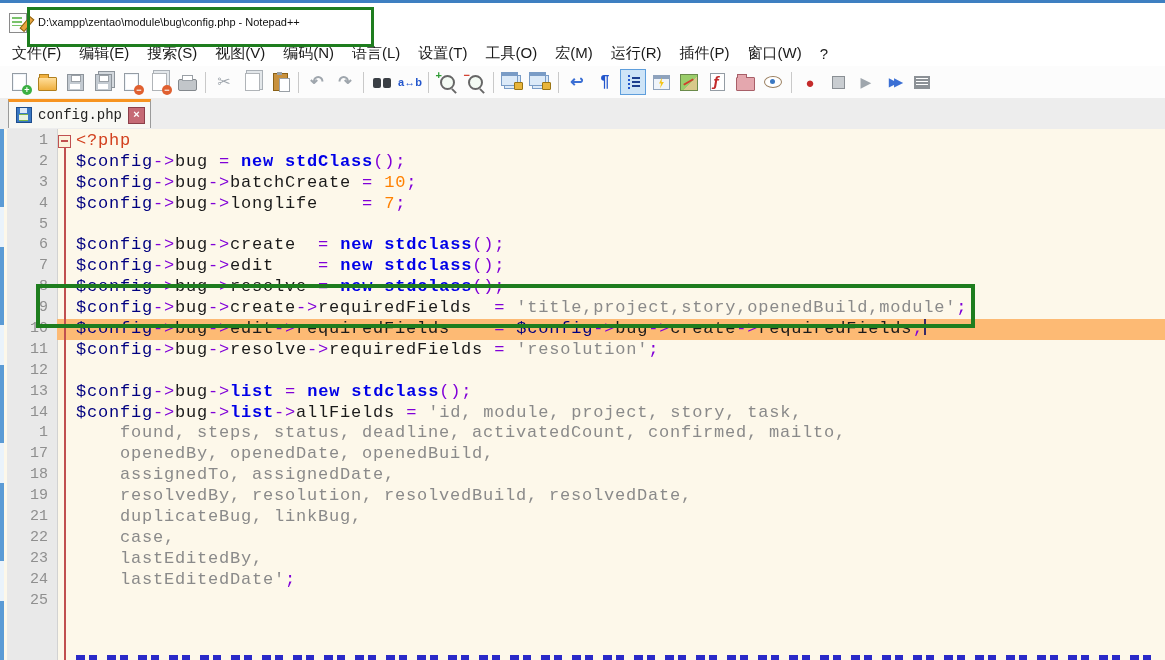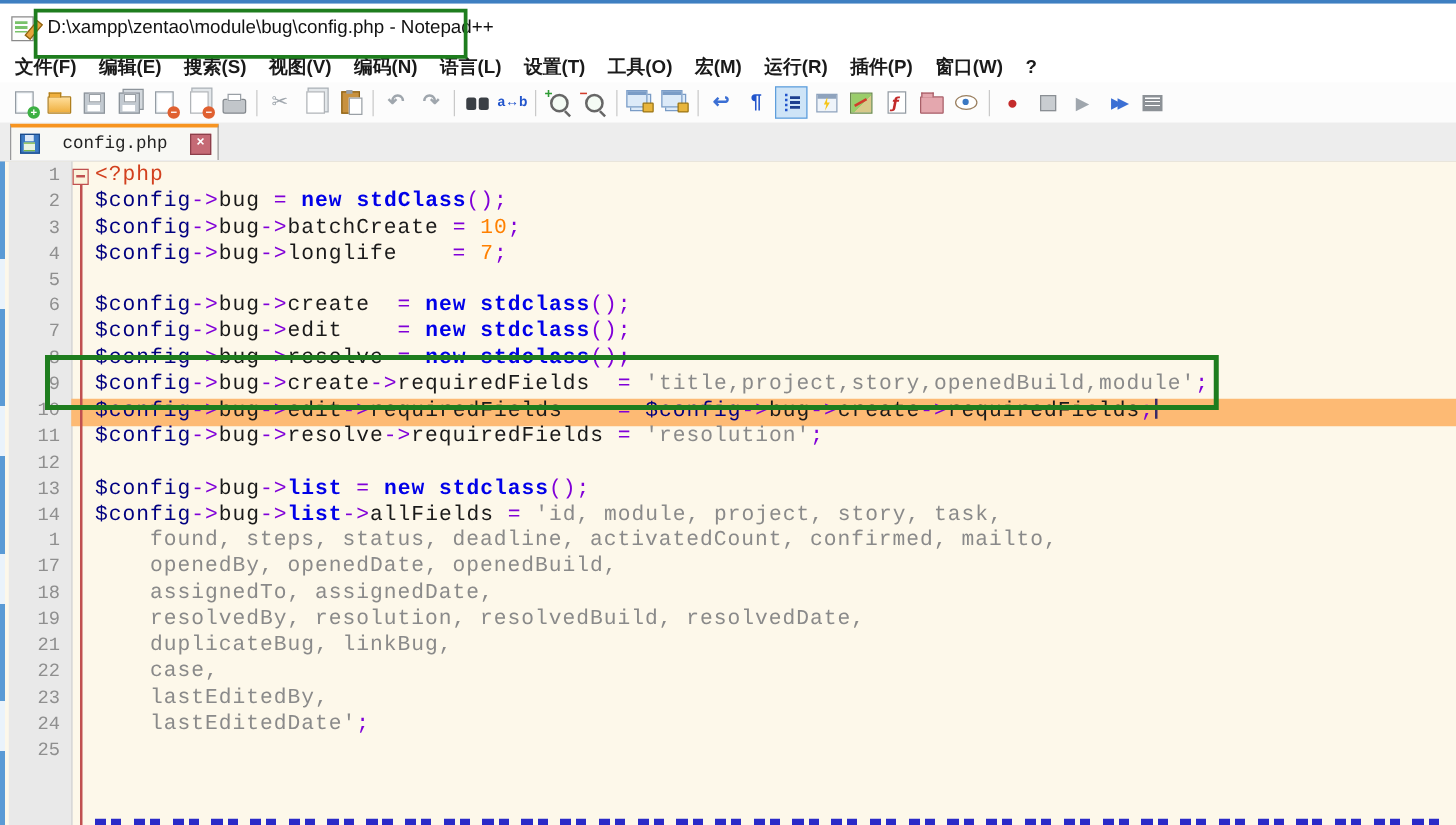--- a/index.html
+++ b/index.html
@@ -7,26 +7,26 @@
           font-family:"Liberation Sans",sans-serif;-webkit-font-smoothing:antialiased;}
   .top-border{position:absolute;top:0;left:0;right:0;height:3px;background:#3E7FC1;}
 
   
   .titlebar{position:absolute;top:3px;left:0;right:0;height:37px;display:flex;align-items:center;padding-left:9px;background:#fff;}
   .app-icon{position:relative;width:20px;height:20px;flex:0 0 auto;}
   .app-icon .sheet{position:absolute;left:0;top:1px;width:16px;height:18px;background:#fdfdfd;border:1px solid #8a8a8a;}
   .app-icon .lines{position:absolute;left:3px;top:5px;width:10px;height:9px;
       background:repeating-linear-gradient(180deg,#79c26a 0 2px,transparent 2px 4px);}
   .app-icon .pencil{position:absolute;right:-1px;bottom:0px;width:4px;height:14px;background:#e8a33d;border:1px solid #8a6215;transform:rotate(40deg);}
-  .title-text{margin-left:9px;font-size:15px;color:#111;white-space:nowrap;}
+  .title-text{margin-left:9px;font-size:11px;color:#111;white-space:nowrap;}
   .anno-title{position:absolute;left:27px;top:7px;width:341px;height:34px;border:3px solid #1E7D1E;z-index:20;pointer-events:none;}
 
   
   .menubar{position:absolute;top:40px;left:0;right:0;height:26px;display:flex;align-items:center;background:#fff;font-size:15px;color:#1a1a1a;padding-left:3px;}
-  .menu-item{padding:3px 9px;white-space:nowrap;cursor:default;font-weight:bold;}
+  .menu-item{padding:3px 9px;white-space:nowrap;cursor:default;}
 
   
   .toolbar{position:absolute;top:66px;left:0;right:0;height:32px;display:flex;align-items:center;background:#fcfcfc;padding-left:5px;}
   .tb-sep{width:1px;height:21px;background:#c9c9c9;margin:0 4px;flex:0 0 auto;}
   .tbi{position:relative;width:26px;height:26px;flex:0 0 auto;display:flex;align-items:center;justify-content:center;margin:0 1px;}
   .tbi.pressed{background:#CEE4F7;border:1px solid #5E9EDC;width:24px;height:24px;}
   .glyph{font-size:16px;line-height:1;}
   .gray{color:#9FA6AD;} .blue{color:#2255CC;} .dkblue{color:#3B6FD4;}
   .i-page{position:relative;width:13px;height:16px;background:#fff;border:1px solid #949ca4;box-shadow:inset 0 0 0 1px #eef3f8;}
   .i-page2{position:relative;width:13px;height:16px;background:#fff;border:1px solid #b0b4b8;box-shadow:2px -2px 0 -0px #e3e7ea,2px -2px 0 1px #aab0b6;}
@@ -68,21 +68,21 @@
   .i-func::after{content:"\0192";position:absolute;left:3px;top:1px;font:bold italic 12px/14px "DejaVu Sans",sans-serif;color:#C22B2B;}
   .i-eye{position:relative;width:16px;height:10px;border-radius:50%;background:#fff;border:1px solid #9a7f5f;}
   .i-eye::after{content:"";position:absolute;left:5px;top:2px;width:5px;height:5px;border-radius:50%;background:#3A78C3;}
   .i-stop{width:11px;height:11px;background:#C9CDD1;border:1px solid #8a8f94;}
   .i-macro-save{position:relative;width:16px;height:13px;background:#8C9196;}
   .i-macro-save::after{content:"";position:absolute;left:2px;top:2px;width:12px;height:9px;
       background:repeating-linear-gradient(180deg,#fff 0 1px,transparent 1px 3px);}
 
   
   .tabbar{position:absolute;top:98px;left:0;right:0;height:31px;background:#EDEDED;border-bottom:1px solid #989898;}
-  .tab{position:absolute;left:8px;top:1px;height:26px;background:#F8F8F4;border:1px solid #9a9a9a;border-bottom:none;border-top:3px solid #F79420;display:flex;align-items:center;padding:0 5px 0 7px;gap:18px;}
+  .tab{position:absolute;left:8px;top:1px;height:26px;background:#F8F8F4;border:1px solid #9a9a9a;border-bottom:none;border-top:3px solid #F79420;display:flex;align-items:center;padding:0 5px 0 7px;gap:6px;}
   .tab-floppy{position:relative;width:14px;height:14px;background:#3A78C3;border:1px solid #1d4d8c;}
   .tab-floppy::before{content:"";position:absolute;left:3px;top:0;width:7px;height:5px;background:#dce9f8;}
   .tab-floppy::after{content:"";position:absolute;left:2px;bottom:1px;width:9px;height:5px;background:#e8f2e0;
       border-top:1px solid #7ab648;border-bottom:1px solid #7ab648;}
   .tab-label{font:14px "Liberation Mono",monospace;color:#222;}
   .tab-close{width:15px;height:15px;background:#C56A75;border:1px solid #8c3f4a;color:#fff;font:bold 11px/13px "Liberation Sans",sans-serif;text-align:center;}
 
   
   .editor{position:absolute;top:129px;left:0;right:0;bottom:0;background:#FDF8EA;overflow:hidden;}
   .left-strip{position:absolute;left:0;top:0;width:4px;height:100%;

